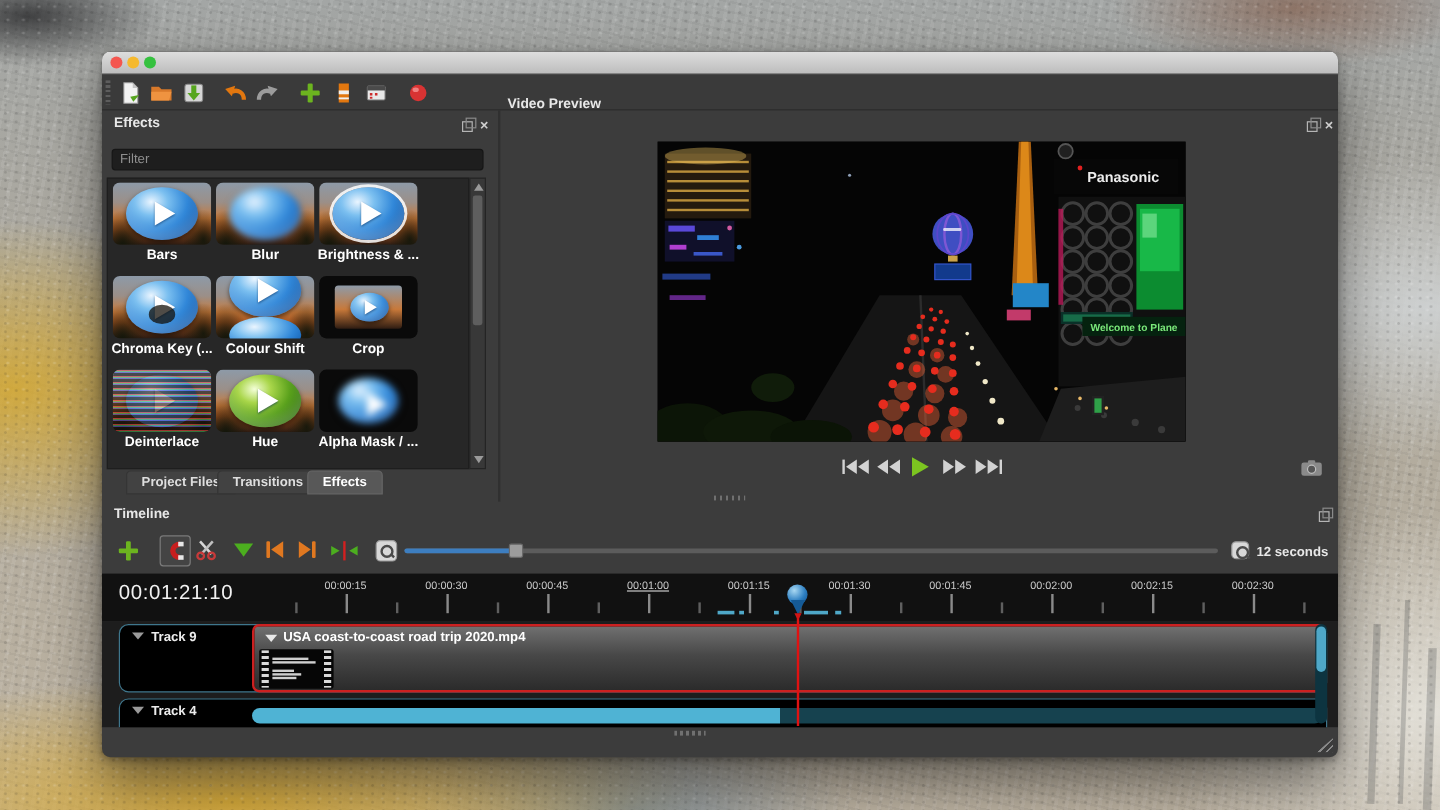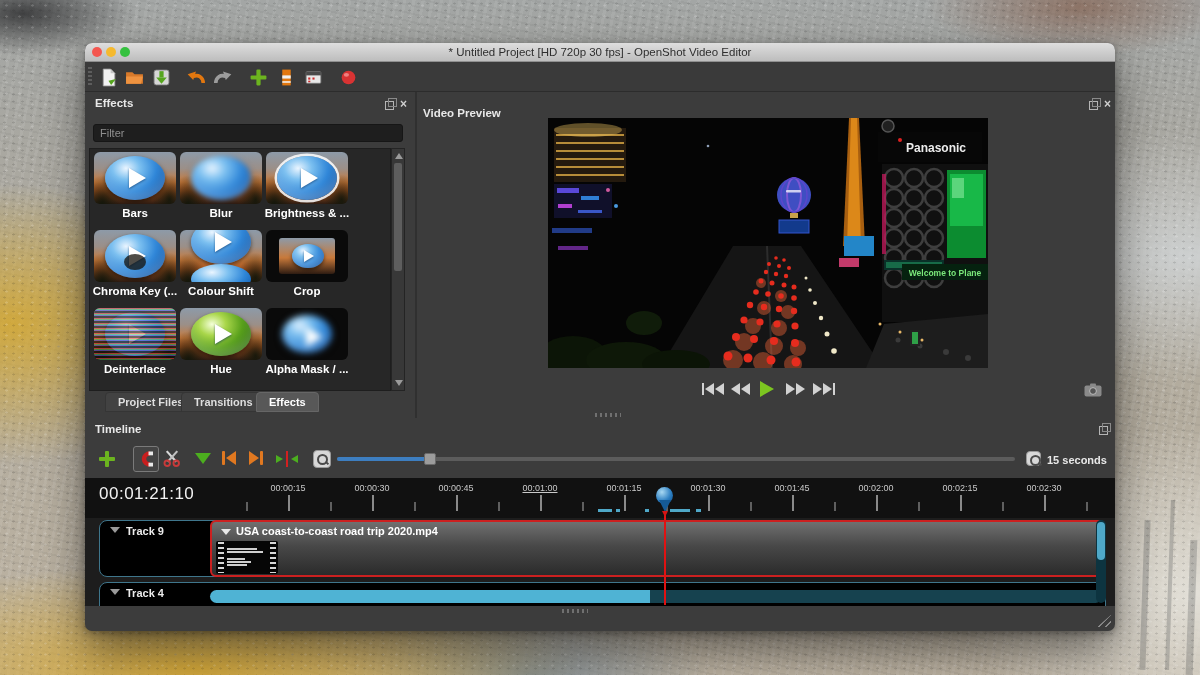--- a/index.html
+++ b/index.html
@@ -151,21 +151,20 @@
   <div class="streak" style="left:1142px;top:520px;width:6px;height:150px;"></div>
   <div class="streak" style="left:1168px;top:500px;width:4px;height:170px;"></div>
   <div class="streak" style="left:1188px;top:540px;width:7px;height:135px;"></div>
 
   <div class="window">
 
     <div class="titlebar">
       <span class="tl r"></span>
       <span class="tl y"></span>
       <span class="tl g"></span>
-      <div class="title">* Untitled Project [HD 720p 30 fps] - OpenShot Video Editor</div>
     </div>
 
     <div class="toolbar">
       <div class="drag-dots"></div>
       <div class="tbtn" style="left:12px">
         <svg width="19" height="19" viewBox="0 0 18 18">
             <path d="M4 1h7l4 4v12H4z" fill="#f2f2f2" stroke="#9a9a9a" stroke-width=".8"></path>
             <path d="M11 1l4 4h-4z" fill="#c4c4c4"></path>
             <polygon points="9,12 16,10.5 11.5,16" fill="#56a51e"></polygon>
           </svg>
@@ -281,21 +280,21 @@
       <div class="fx-handle"></div>
       <span class="sarrow dn"></span>
     </div>
 
     <div class="tab" style="left:20px;">Project Files</div>
     <div class="tab" style="left:96px;">Transitions</div>
     <div class="tab active" style="left:171px;">Effects</div>
 
     <div class="vdiv"></div>
 
-    <div class="panel-title" style="left:338px;top:64px;">Video Preview</div>
+    <div class="panel-title" style="left:338px;top:38px;">Video Preview</div>
     <span class="float-ico" style="left:1004px;top:58px;"></span>
     <span class="close-ico" style="left:1019px;top:56px;">×</span>
 
     <div class="video">
       <svg width="440" height="250" viewBox="0 0 440 250">
         <rect width="440" height="250" fill="#050505"></rect>
         <circle cx="160" cy="28" r="1.3" fill="#8fa0b8"></circle>
 
         <rect x="6" y="10" width="72" height="54" fill="#241a0e"></rect>
         <g fill="#c89a3e" opacity=".9">
@@ -519,21 +518,21 @@
         <span class="gl"></span>
         <span class="line"></span>
         <span class="gr"></span>
       </div>
 
     <div class="zoom-btn" style="left:228px;top:407px;"></div>
     <div class="slider-track" style="left:252px;top:414px;width:678px;"></div>
     <div class="slider-fill" style="left:252px;top:414px;width:92px;"></div>
     <div class="slider-handle" style="left:339px;top:410px;"></div>
     <div class="zoom-btn" style="left:941px;top:408px;width:15px;height:15px;"></div>
-    <div class="zoom-label" style="left:962px;top:411px;">15 seconds</div>
+    <div class="zoom-label" style="left:962px;top:411px;">12 seconds</div>
 
     <div class="ruler"></div>
     <div class="time-display">00:01:21:10</div>
     <span class="tick-label" style="left:203px;">00:00:15</span>
     <span class="tick-label" style="left:287px;">00:00:30</span>
     <span class="tick-label" style="left:371px;">00:00:45</span>
     <span class="tick-label" style="left:455px;text-decoration:underline;">00:01:00</span>
     <span class="tick-label" style="left:539px;">00:01:15</span>
     <span class="tick-label" style="left:623px;">00:01:30</span>
     <span class="tick-label" style="left:707px;">00:01:45</span>

